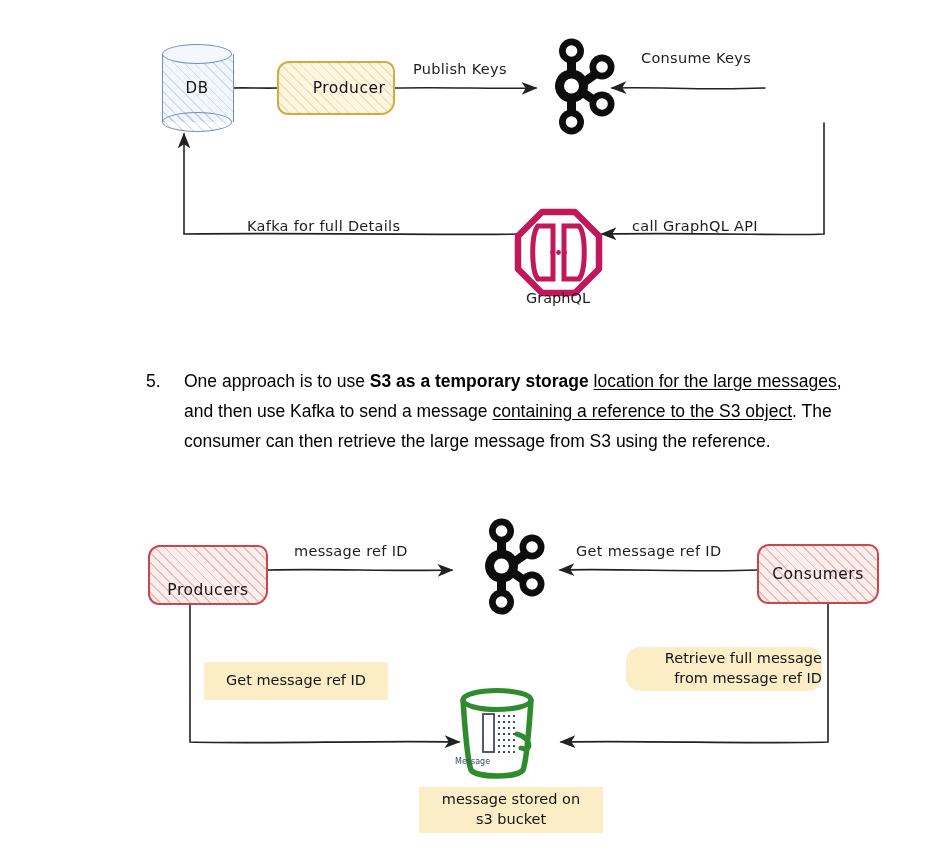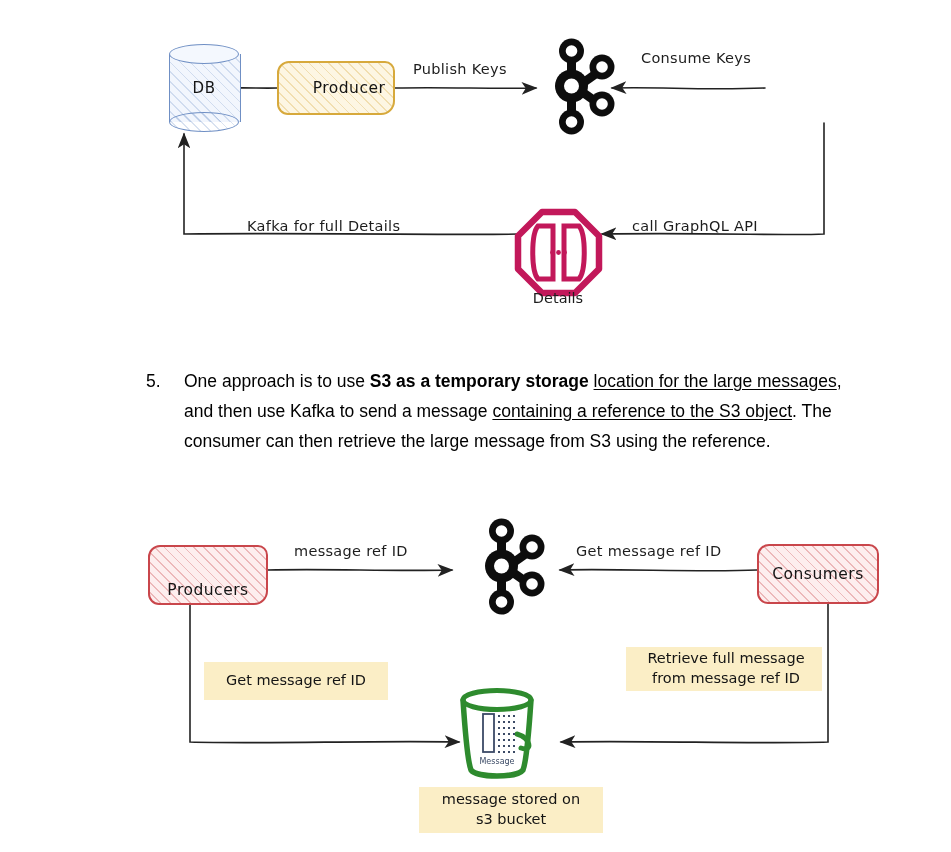--- a/index.html
+++ b/index.html
@@ -82,21 +82,21 @@
       <path d="M395,88 C450,86.8 490,89.2 536,88" marker-end="url(#arrR)"></path>
 
       <path d="M765,88 C700,90.4 660,86.6 612,88" marker-end="url(#arrL)"></path>
 
       <path d="M824,123 L824,234 C790,236 720,232.5 602,234" marker-end="url(#arrL)"></path>
 
       <path d="M518,234 C470,235.6 330,232.6 184,234 L184,134" marker-end="url(#arrU)"></path>
     </g>
   </svg>
 
-  <div class="db" style="left:162px;top:44px;width:70px;height:88px;margin-left:7px;">
+  <div class="db" style="left:162px;top:44px;width:70px;height:88px;">
     <div class="barrel"></div>
     <div class="cap bot"></div>
     <div class="cap top"></div>
     <div class="dblbl">DB</div>
   </div>
 
   <div class="node box-yellow" style="left:277px;top:61px;width:118px;height:54px;">
     <span class="lbl" style="font-size:15.5px;">Producer</span>
   </div>
 
@@ -133,21 +133,21 @@
 
       <path d="M35,14 L20,14 C13,22 13,59 20,67 L35,67 Z" fill="none" stroke="#c2185a" stroke-width="5"></path>
 
       <path d="M46,14 L61,14 C68,22 68,59 61,67 L46,67 Z" fill="none" stroke="#c2185a" stroke-width="5"></path>
 
       <circle cx="34.5" cy="40.5" r="2.4" fill="#c2185a"></circle>
       <circle cx="40.5" cy="40.5" r="2.4" fill="#c2185a"></circle>
       <circle cx="46.5" cy="40.5" r="2.4" fill="#c2185a"></circle>
     </g>
   </svg>
-  <div class="small-label" style="left:510px;top:290px;width:96px;text-align:center;">Details</div>
+  <div class="small-label" style="left:510px;top:290px;width:96px;text-align:center;">GraphQL</div>
 
   <div class="edge-label" style="left:413px;top:61px;">Publish Keys</div>
   <div class="edge-label" style="left:641px;top:50px;">Consume Keys</div>
   <div class="edge-label" style="left:632px;top:218px;">call GraphQL API</div>
   <div class="edge-label" style="left:247px;top:218px;">Kafka for full Details</div>
 
   <div class="para" style="left:146px;top:366px;width:700px;">
     <span class="num">5.</span>
     <div class="body">
       <span>One approach is to use </span><b>S3 as a temporary storage</b><span> </span><u>location for the large messages</u><span>, and then use Kafka to send a message </span><u>containing a reference to the S3 object</u><span>. The consumer can then retrieve the large message from S3 using the reference.</span>
@@ -230,30 +230,30 @@
           <rect x="48" y="55" width="2" height="2"></rect>
           <rect x="53" y="55" width="2" height="2"></rect>
           <rect x="58" y="55" width="2" height="2"></rect>
         <rect x="43" y="61" width="2" height="2"></rect>
           <rect x="48" y="61" width="2" height="2"></rect>
           <rect x="53" y="61" width="2" height="2"></rect>
           <rect x="58" y="61" width="2" height="2"></rect>
       </g>
     </g>
   </svg>
-  <div class="tiny-label" style="left:455px;top:757px;width:84px;text-align:center;">Message</div>
+  <div class="tiny-label" style="left:455px;top:757px;width:84px;">Message</div>
 
   <div class="edge-label" style="left:294px;top:543px;">message ref ID</div>
   <div class="edge-label" style="left:576px;top:543px;">Get message ref ID</div>
 
   <div class="note" style="left:204px;top:662px;width:184px;height:38px;font-size:14.5px;">
     <span>Get message ref ID</span>
   </div>
 
-  <div class="note" style="left:626px;top:647px;width:196px;height:44px;font-size:14.5px;align-items:center;padding-left:4px;">
+  <div class="note" style="left:626px;top:647px;width:196px;height:44px;font-size:14.5px;align-items:flex-end;padding-left:4px;border-radius:14px;">
     <span>Retrieve full message</span>
     <span>from message ref ID</span>
   </div>
 
   <div class="note" style="left:419px;top:787px;width:184px;height:46px;font-size:14.5px;">
     <span>message stored on</span>
     <span>s3 bucket</span>
   </div>
 
 </div>

